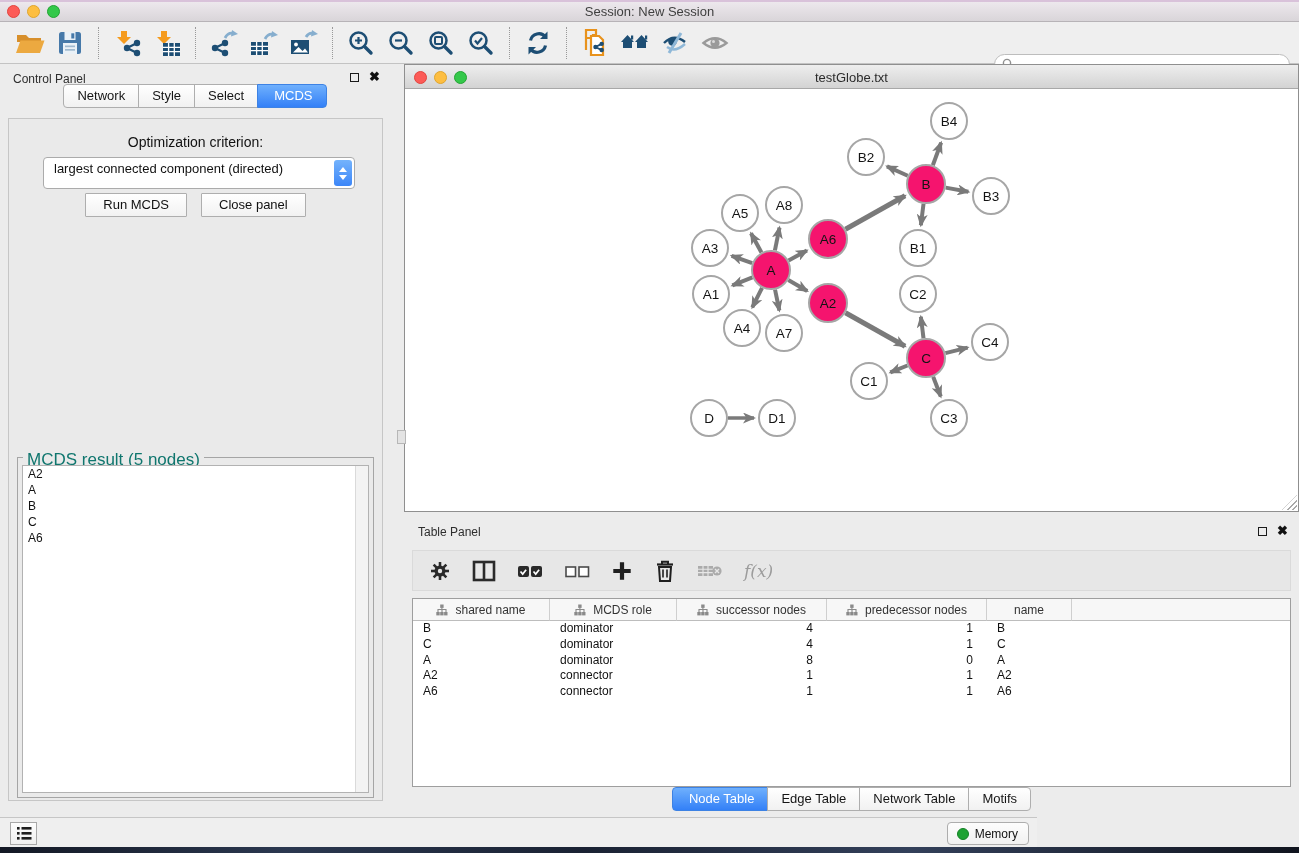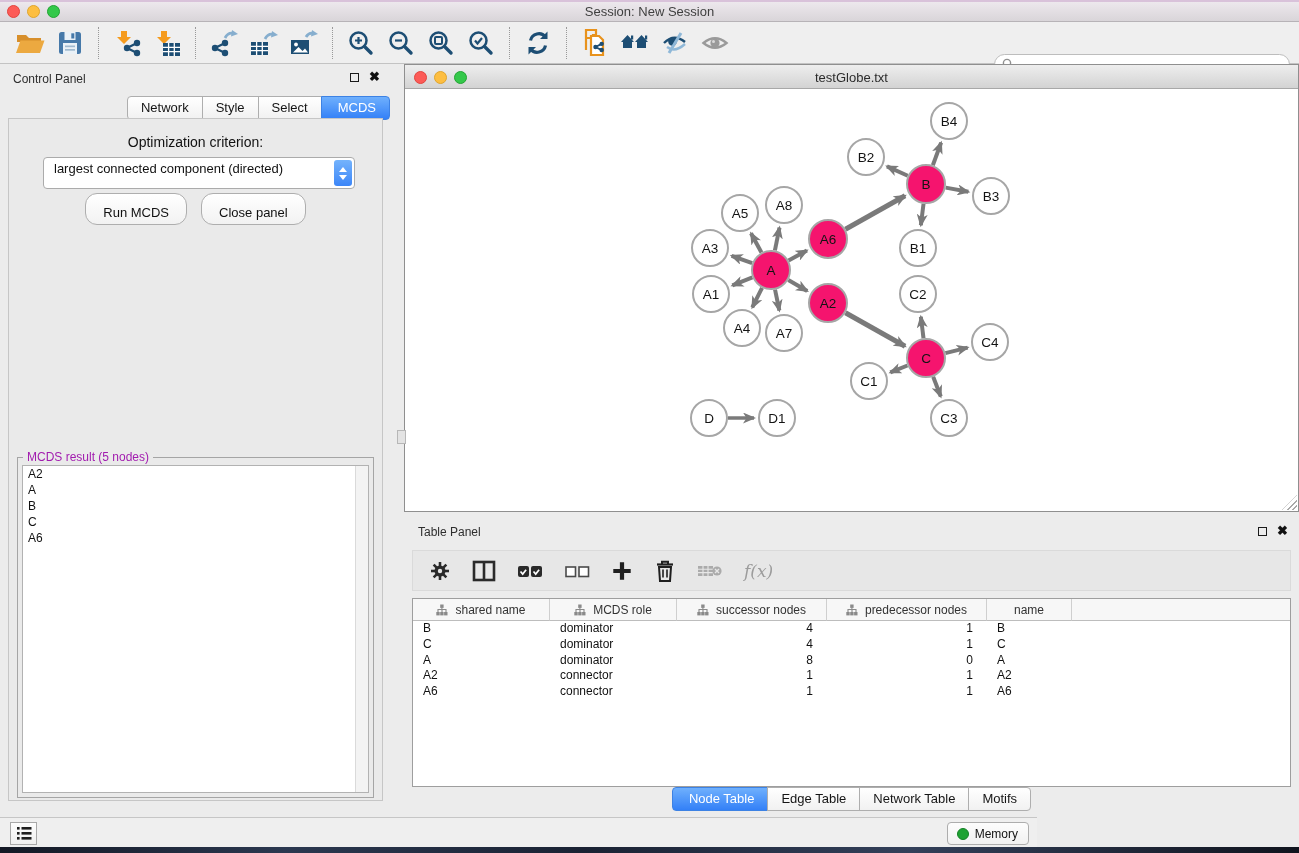--- a/index.html
+++ b/index.html
@@ -29,41 +29,41 @@
 
   
   .control-panel { position:absolute; left:0; top:64px; width:390px; height:753px; background:#ECECEC; }
   .panel-title { position:absolute; left:13px; top:8px; font-size:12px; color:#2E2E2E; }
   .panel-ctrl { position:absolute; top:8px; display:flex; gap:10px; align-items:center; }
   .control-panel .panel-ctrl { right:10px; }
   .float-box { width:9px; height:9px; border:1.5px solid #1A1A1A; display:inline-block; }
   .close-x { font-size:13px; font-weight:bold; color:#111; line-height:10px; }
 
   .tabs-row { display:flex; justify-content:center; }
-  .cp-tabs { position:absolute; left:0; top:32px; width:100%;justify-content:flex-end; }
+  .cp-tabs { position:absolute; left:0; top:20px; width:100%; }
   .tab { background:linear-gradient(#FFFFFF,#F1F1F1); border:1px solid #AEAEAE; margin-left:-1px;
     padding:3px 13px 4px; font-size:13px; color:#151515; white-space:nowrap; }
   .tab:first-child { border-radius:4px 0 0 4px; margin-left:0; }
   .tab:last-child { border-radius:0 4px 4px 0; }
   .tab.active { background:linear-gradient(#6FB0FD,#3380F7); border-color:#3D82E4; color:#fff;padding-left:16px; }
 
   .cp-body { position:absolute; left:8px; right:7px; top:54px; bottom:16px; background:#EAEAEA; border:1px solid #C6C6C6; }
   .opt-label { position:absolute; top:15px; width:100%; text-align:center; font-size:14px; color:#111; }
   .criterion { position:absolute; left:34px; right:27px; top:38px; height:32px; background:#fff;
     border:1px solid #ABABAB; border-radius:4px; font-size:13px; color:#111; line-height:22px; padding-left:10px; }
   .spinner { position:absolute; right:2px; top:2px; bottom:2px; width:18px; border-radius:3px;
     background:linear-gradient(#74B3FC,#3C86F8); display:flex; flex-direction:column; align-items:center; justify-content:center; gap:3px; }
   .spin-up   { width:0; height:0; border-left:4px solid transparent; border-right:4px solid transparent; border-bottom:5px solid #fff; }
   .spin-down { width:0; height:0; border-left:4px solid transparent; border-right:4px solid transparent; border-top:5px solid #fff; }
   .btn-row { position:absolute; top:74px; width:100%; display:flex; justify-content:center; gap:14px; }
-  .push-btn { background:linear-gradient(#FFFFFF,#F2F2F2); border:1px solid #AEAEAE; border-radius:12px;
-    font-size:13px; color:#111; padding:11px 17px 4px; }
+  .push-btn { background:linear-gradient(#FFFFFF,#F2F2F2); border:1px solid #AEAEAE; border-radius:1px;
+    font-size:13px; color:#111; padding:3px 17px 4px; }
 
   .result-group { position:absolute; left:8px; right:8px; top:338px; bottom:2px; border:1px solid #A5A5A5; }
-  .result-legend { position:absolute; top:-8px; left:5px; background:#EAEAEA; padding:0 4px; font-size:12px; color:#a21caf; }
+  .result-legend { position:absolute; top:-8px; left:5px; background:#EAEAEA; padding:0 4px; font-size:17px; color:#0f766e; }
   .result-list { position:absolute; left:4px; right:4px; top:7px; bottom:4px; background:#fff; border:1px solid #B2B2B2; overflow:hidden; }
   .result-scroll { position:absolute; right:0; top:0; bottom:0; width:13px; background:#F3F3F3; border-left:1px solid #DADADA; }
   .result-item { font-size:12px; color:#111; padding:1px 0 1px 5px; line-height:14px; }
 
   
   .network-window { position:absolute; left:404px; top:64px; width:895px; height:448px;
     background:#fff; border:1px solid #8F8F8F; }
   .nw-titlebar { position:absolute; left:0; top:0; right:0; height:24px;
     background:linear-gradient(#EEEEEE,#D3D3D3); border-bottom:1px solid #A8A8A8; }
   .nw-titlebar .tl { top:6px; }

